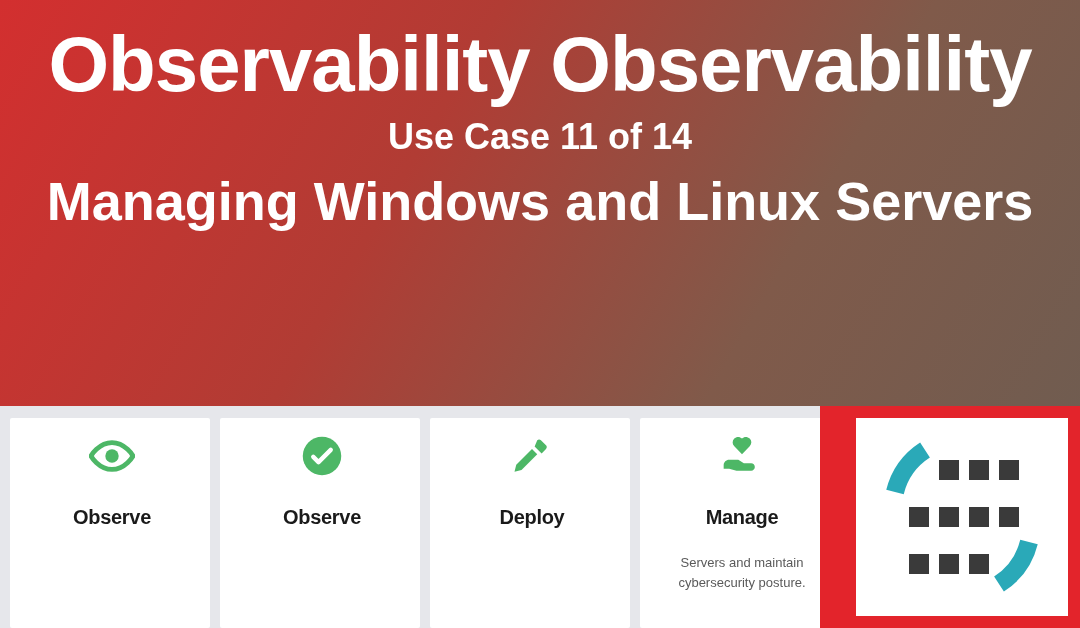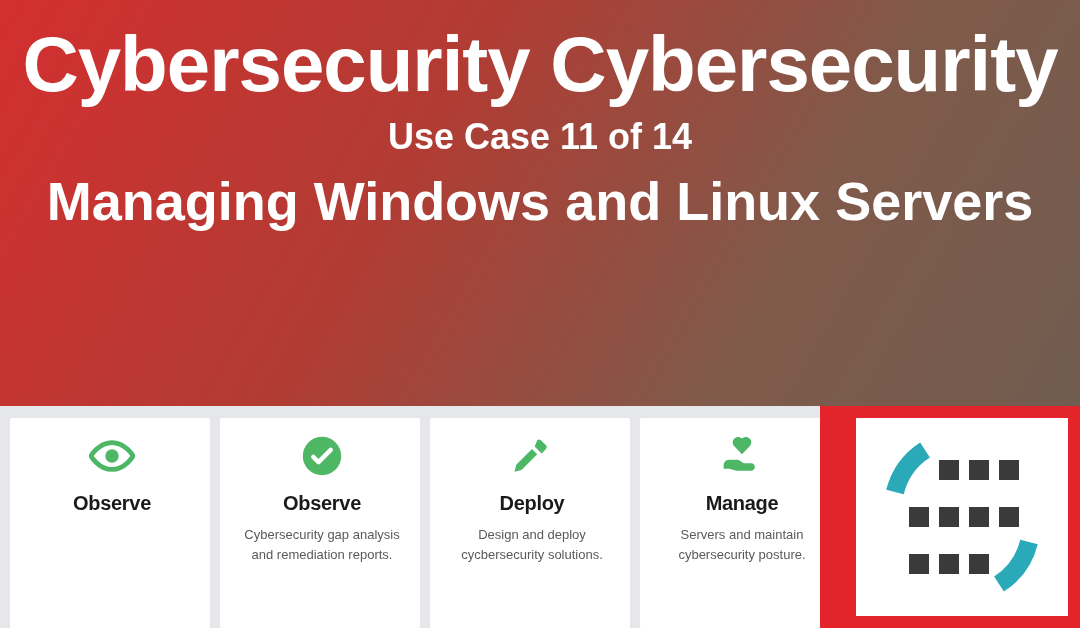--- a/index.html
+++ b/index.html
@@ -51,20 +51,21 @@
     }
     .card {
       width: 200px;
       background: #fff;
       border-radius: 2px;
       padding: 16px 12px 18px 16px;
       text-align: center;
       display: flex;
       flex-direction: column;
       align-items: center;
+      gap: 14px;
     }
     .card-icon {
       height: 44px;
       display: flex;
       align-items: center;
       justify-content: center;
       margin-bottom: 14px;
     }
     .card-title {
       font-size: 20px;
@@ -96,21 +97,21 @@
       display: flex;
       align-items: center;
       justify-content: center;
     }
     .logo-svg { width: 170px; height: 170px; }
   </style>
 </head>
 <body>
 
 <div class="hero">
-  <div class="title">Cybersecurity Cybersecurity</div>
+  <div class="title">Observability Observability</div>
   <div class="subtitle">Use Case 11 of 14</div>
   <div class="heading">Managing Windows and Linux Servers</div>
 </div>
 
 <div class="bottom-row">
   <div class="cards">
 
     <div class="card">
       <div class="card-icon">
         <svg width="46" height="46" viewBox="0 0 24 24" fill="none">
@@ -122,31 +123,29 @@
     </div>
 
     <div class="card">
       <div class="card-icon">
         <svg width="42" height="42" viewBox="0 0 24 24">
           <circle cx="12" cy="12" r="11" fill="#4db766"></circle>
           <path d="M7 12.5l3 3 7-7" stroke="#fff" stroke-width="2.5" fill="none" stroke-linecap="round" stroke-linejoin="round"></path>
         </svg>
       </div>
       <div class="card-title">Observe</div>
-      <div class="card-desc">Cybersecurity gap analysis and remediation reports.</div>
     </div>
 
     <div class="card">
       <div class="card-icon">
         <svg width="42" height="42" viewBox="0 0 24 24" fill="#4db766">
           <path d="M13.5 6.5l4 4 2.5-2.5c.6-.6.6-1.5 0-2.1L17.1 3c-.6-.6-1.5-.6-2.1 0L13.5 6.5zM12 8L3 17l-1 4 4-1 9-9-3-3z"></path>
         </svg>
       </div>
       <div class="card-title">Deploy</div>
-      <div class="card-desc">Design and deploy cycbersecurity solutions.</div>
     </div>
 
     <div class="card">
       <div class="card-icon">
         <svg width="44" height="44" viewBox="0 0 24 24" fill="#4db766">
           <path d="M12 2.5c-1.2-1.2-3.1-1.2-4.2 0-1.2 1.2-1.2 3.1 0 4.2L12 11l4.2-4.3c1.2-1.2 1.2-3.1 0-4.2-1.2-1.2-3.1-1.2-4.2 0z"></path>
           <path d="M2 17c0-1.7 1.3-3 3-3h5l3 2h4c1.1 0 2 .9 2 2s-.9 2-2 2H9l-4-1H2v-2z"></path>
         </svg>
       </div>
       <div class="card-title">Manage</div>

